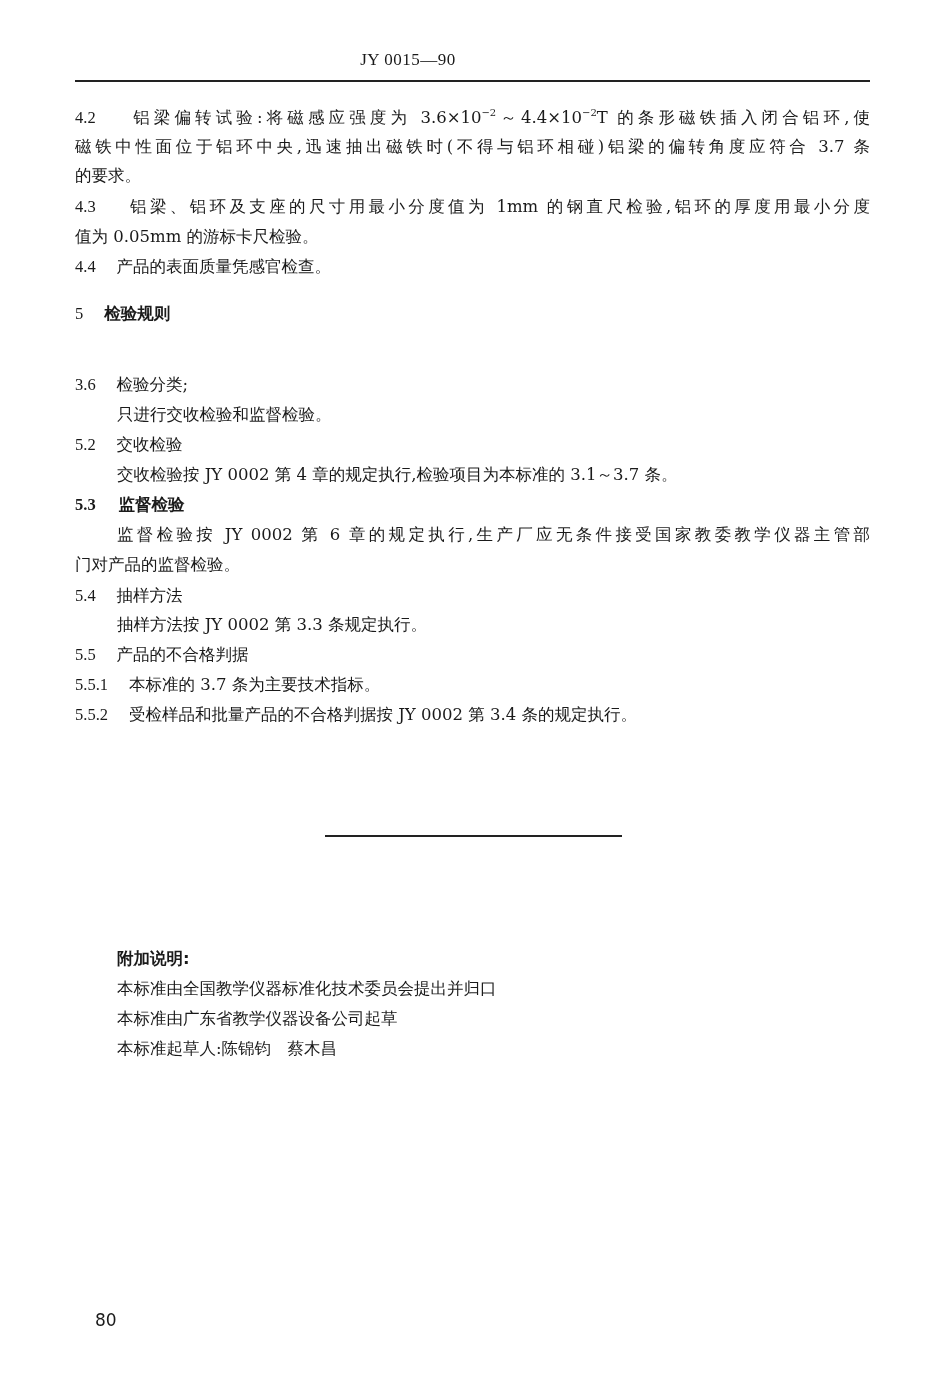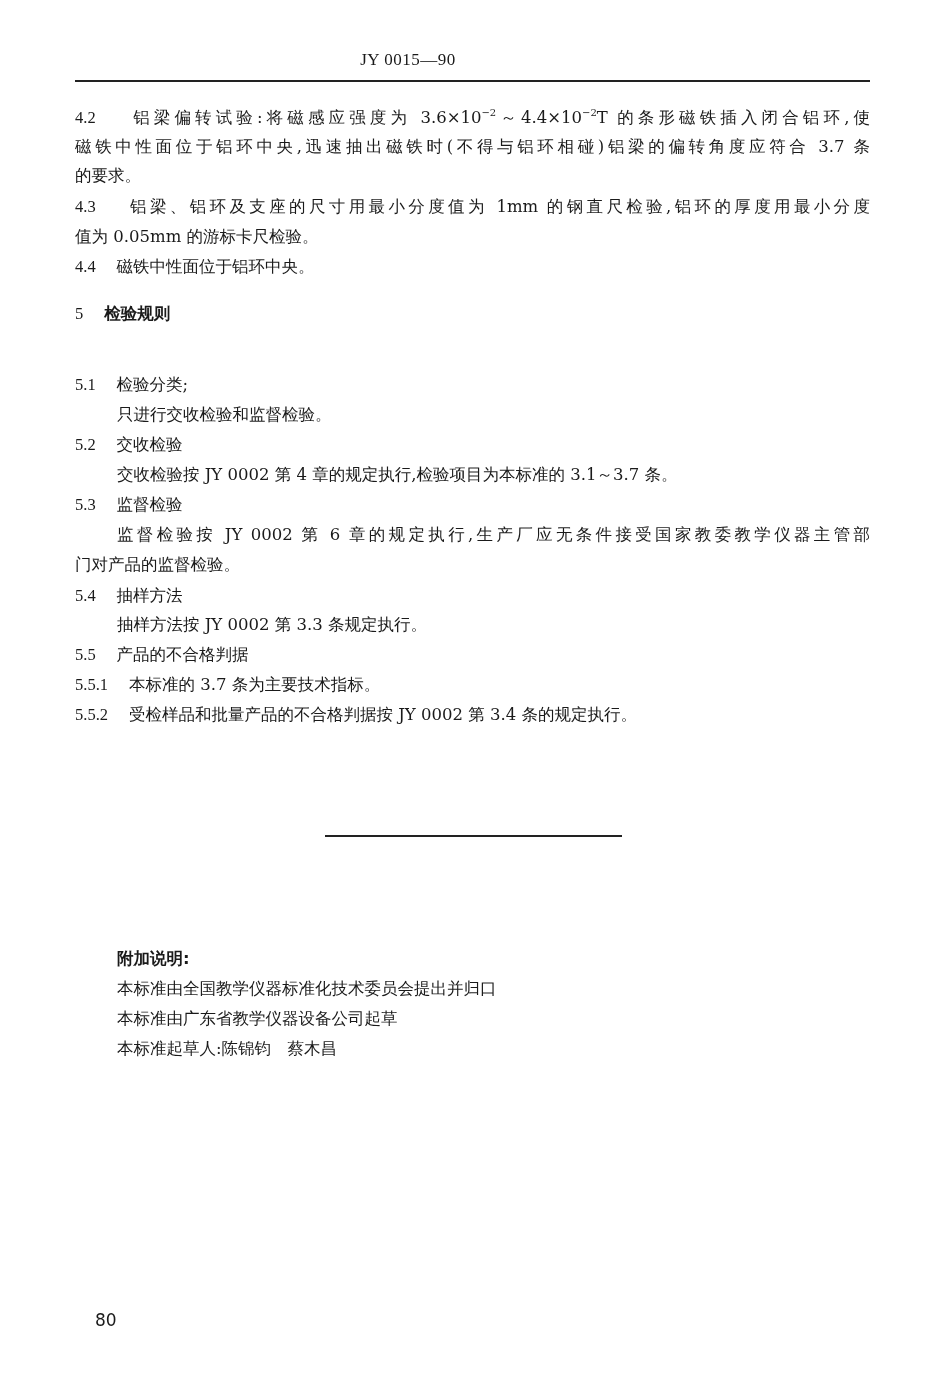--- a/index.html
+++ b/index.html
@@ -47,40 +47,40 @@
   </div>
   <div class="line just" style="left:75px; top:136px;">磁铁中性面位于铝环中央,迅速抽出磁铁时(不得与铝环相碰)铝梁的偏转角度应符合 3.7 条</div>
   <div class="line" style="left:75px; top:165px;">的要求。</div>
 
   <div class="line just" style="left:75px; top:196px;">
     <span class="num">4.3</span>&nbsp;&nbsp;&nbsp;&nbsp;<span>铝梁、铝环及支座的尺寸用最小分度值为 1mm 的钢直尺检验,铝环的厚度用最小分度</span>
   </div>
   <div class="line" style="left:75px; top:226px;">值为 0.05mm 的游标卡尺检验。</div>
 
   <div class="line" style="left:75px; top:256px;">
-    <span class="num">4.4</span>&nbsp;&nbsp;&nbsp;&nbsp;<span>磁铁中性面位于铝环中央。</span>
+    <span class="num">4.4</span>&nbsp;&nbsp;&nbsp;&nbsp;<span>产品的表面质量凭感官检查。</span>
   </div>
 </div>
 
 <div class="line" style="left:75px; top:303px;">
   <span class="num">5</span>&nbsp;&nbsp;&nbsp;&nbsp;<span class="bold">检验规则</span>
 </div>
 
 <div>
   <div class="line" style="left:75px; top:374px;">
-    <span class="num">5.1</span>&nbsp;&nbsp;&nbsp;&nbsp;<span>检验分类;</span>
+    <span class="num">3.6</span>&nbsp;&nbsp;&nbsp;&nbsp;<span>检验分类;</span>
   </div>
   <div class="line" style="left:117px; top:404px;text-align:center;">只进行交收检验和监督检验。</div>
 
   <div class="line" style="left:75px; top:434px;">
     <span class="num">5.2</span>&nbsp;&nbsp;&nbsp;&nbsp;<span>交收检验</span>
   </div>
   <div class="line" style="left:117px; top:464px;">交收检验按 JY  0002 第 4 章的规定执行,检验项目为本标准的 3.1～3.7 条。</div>
 
-  <div class="line" style="left:75px; top:494px;">
+  <div class="line" style="left:75px; top:494px;font-weight:bold;">
     <span class="num">5.3</span>&nbsp;&nbsp;&nbsp;&nbsp;<span>监督检验</span>
   </div>
   <div class="line" style="left:117px; top:524px; width:753px; text-align:justify; text-align-last:justify;">监督检验按 JY  0002 第 6 章的规定执行,生产厂应无条件接受国家教委教学仪器主管部</div>
   <div class="line" style="left:75px; top:554px;">门对产品的监督检验。</div>
 
   <div class="line" style="left:75px; top:585px;">
     <span class="num">5.4</span>&nbsp;&nbsp;&nbsp;&nbsp;<span>抽样方法</span>
   </div>
   <div class="line" style="left:117px; top:614px;">抽样方法按 JY  0002 第 3.3 条规定执行。</div>
 

